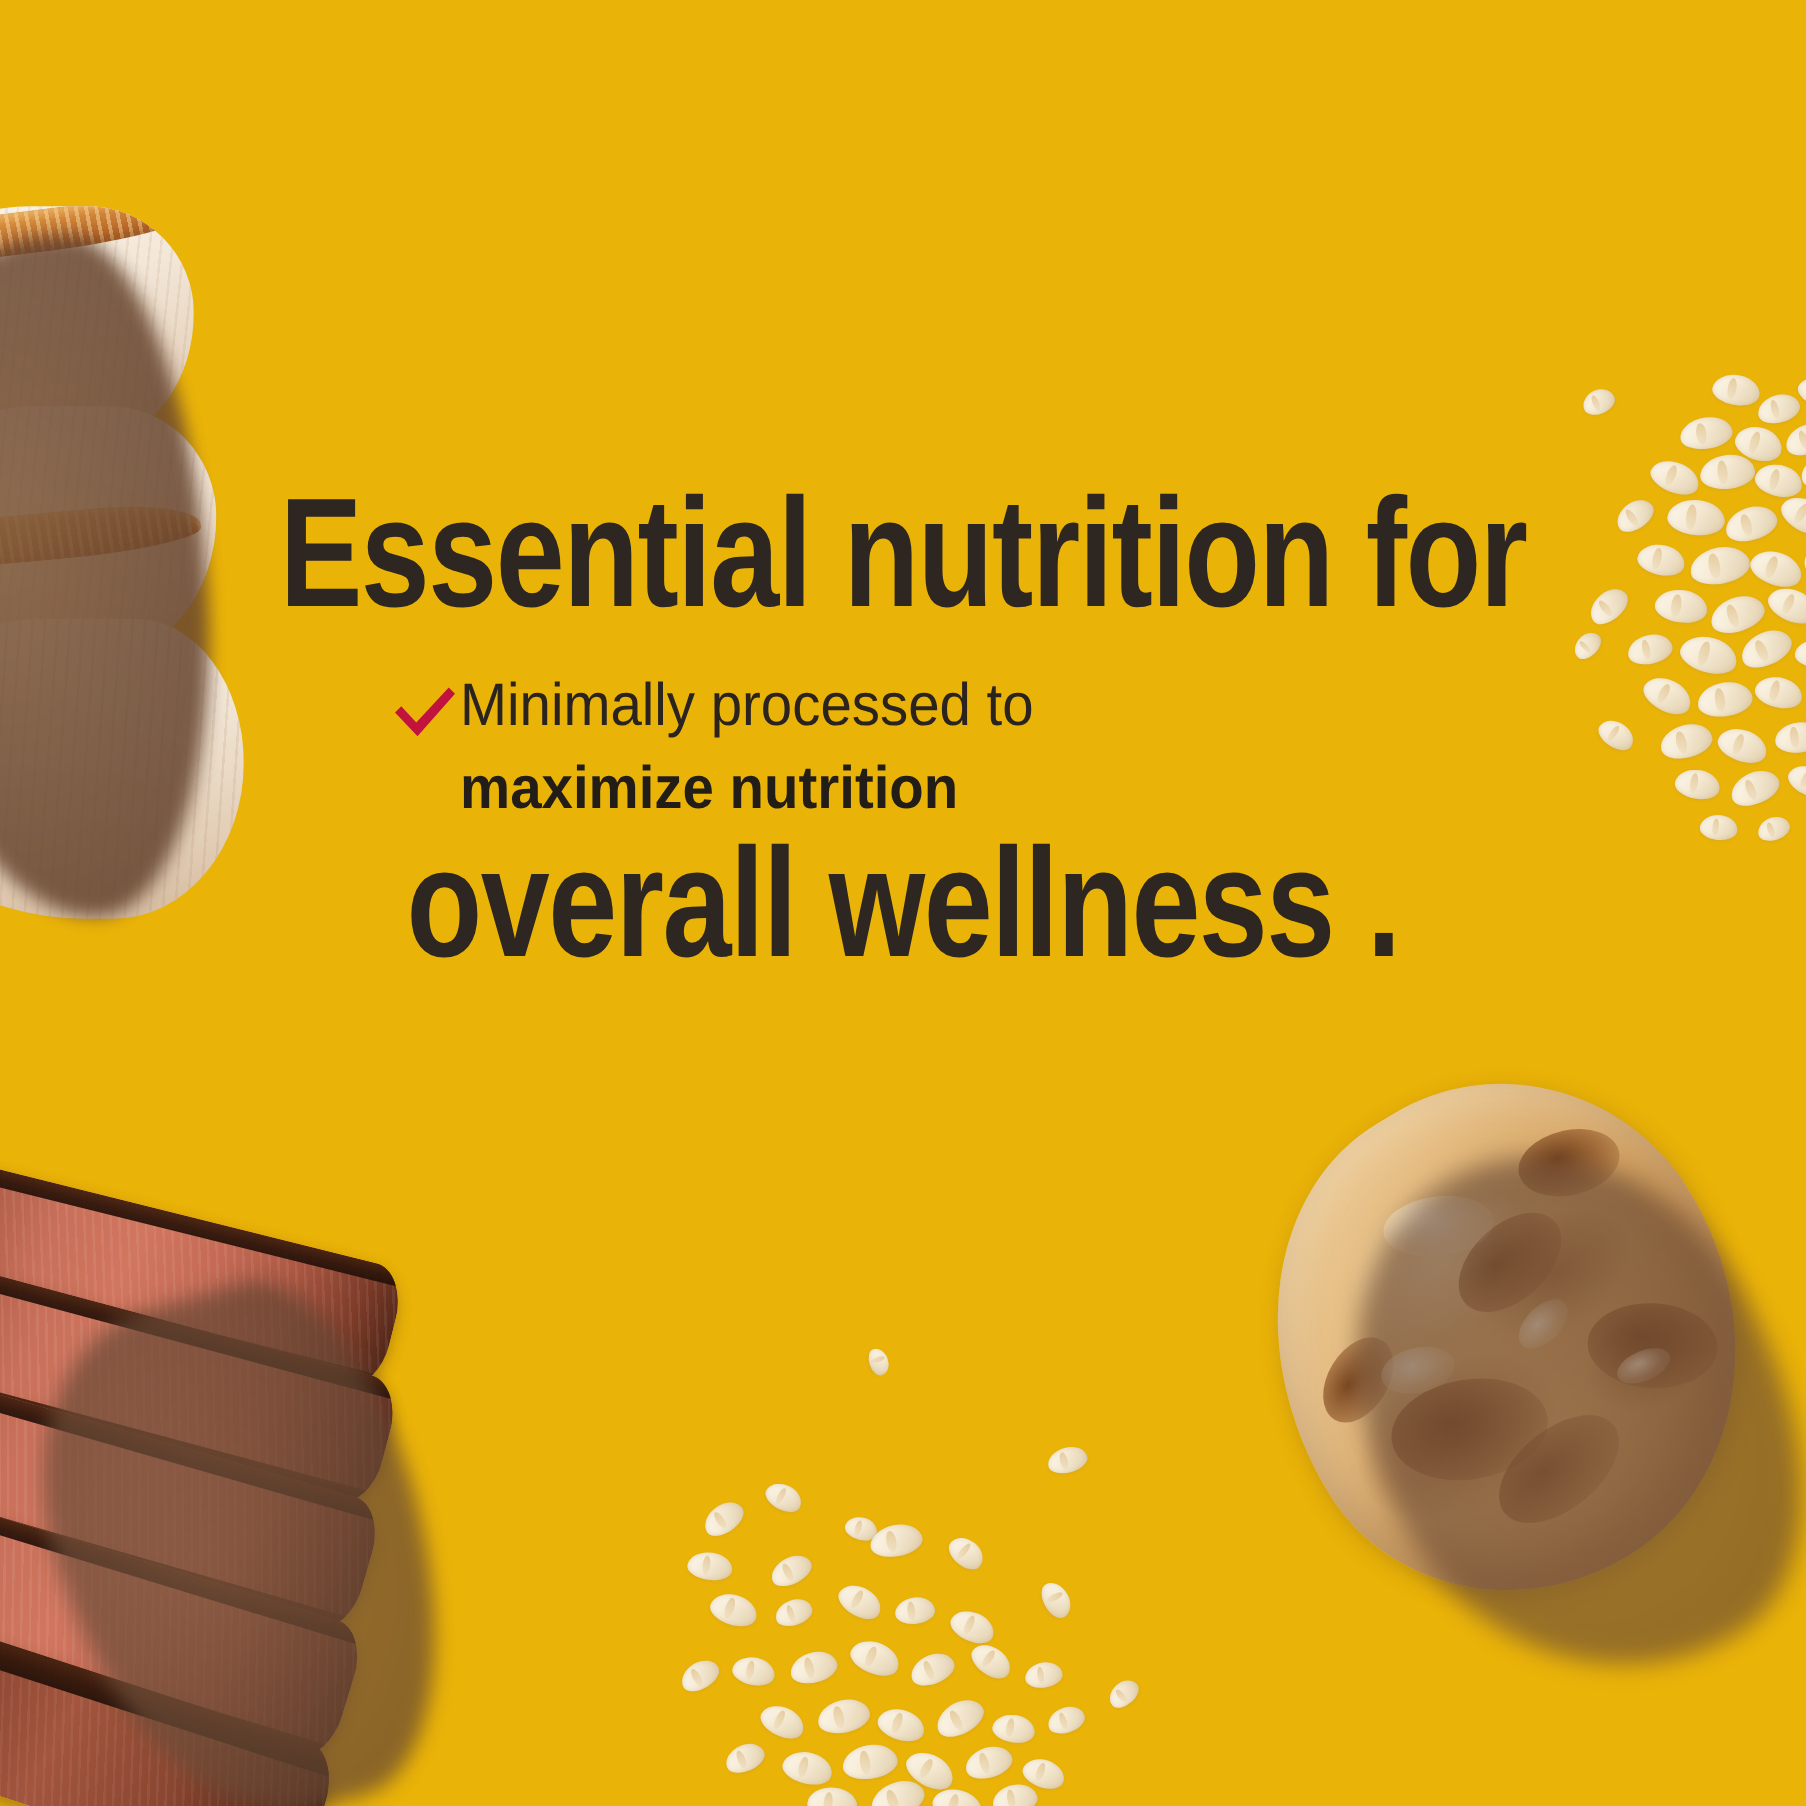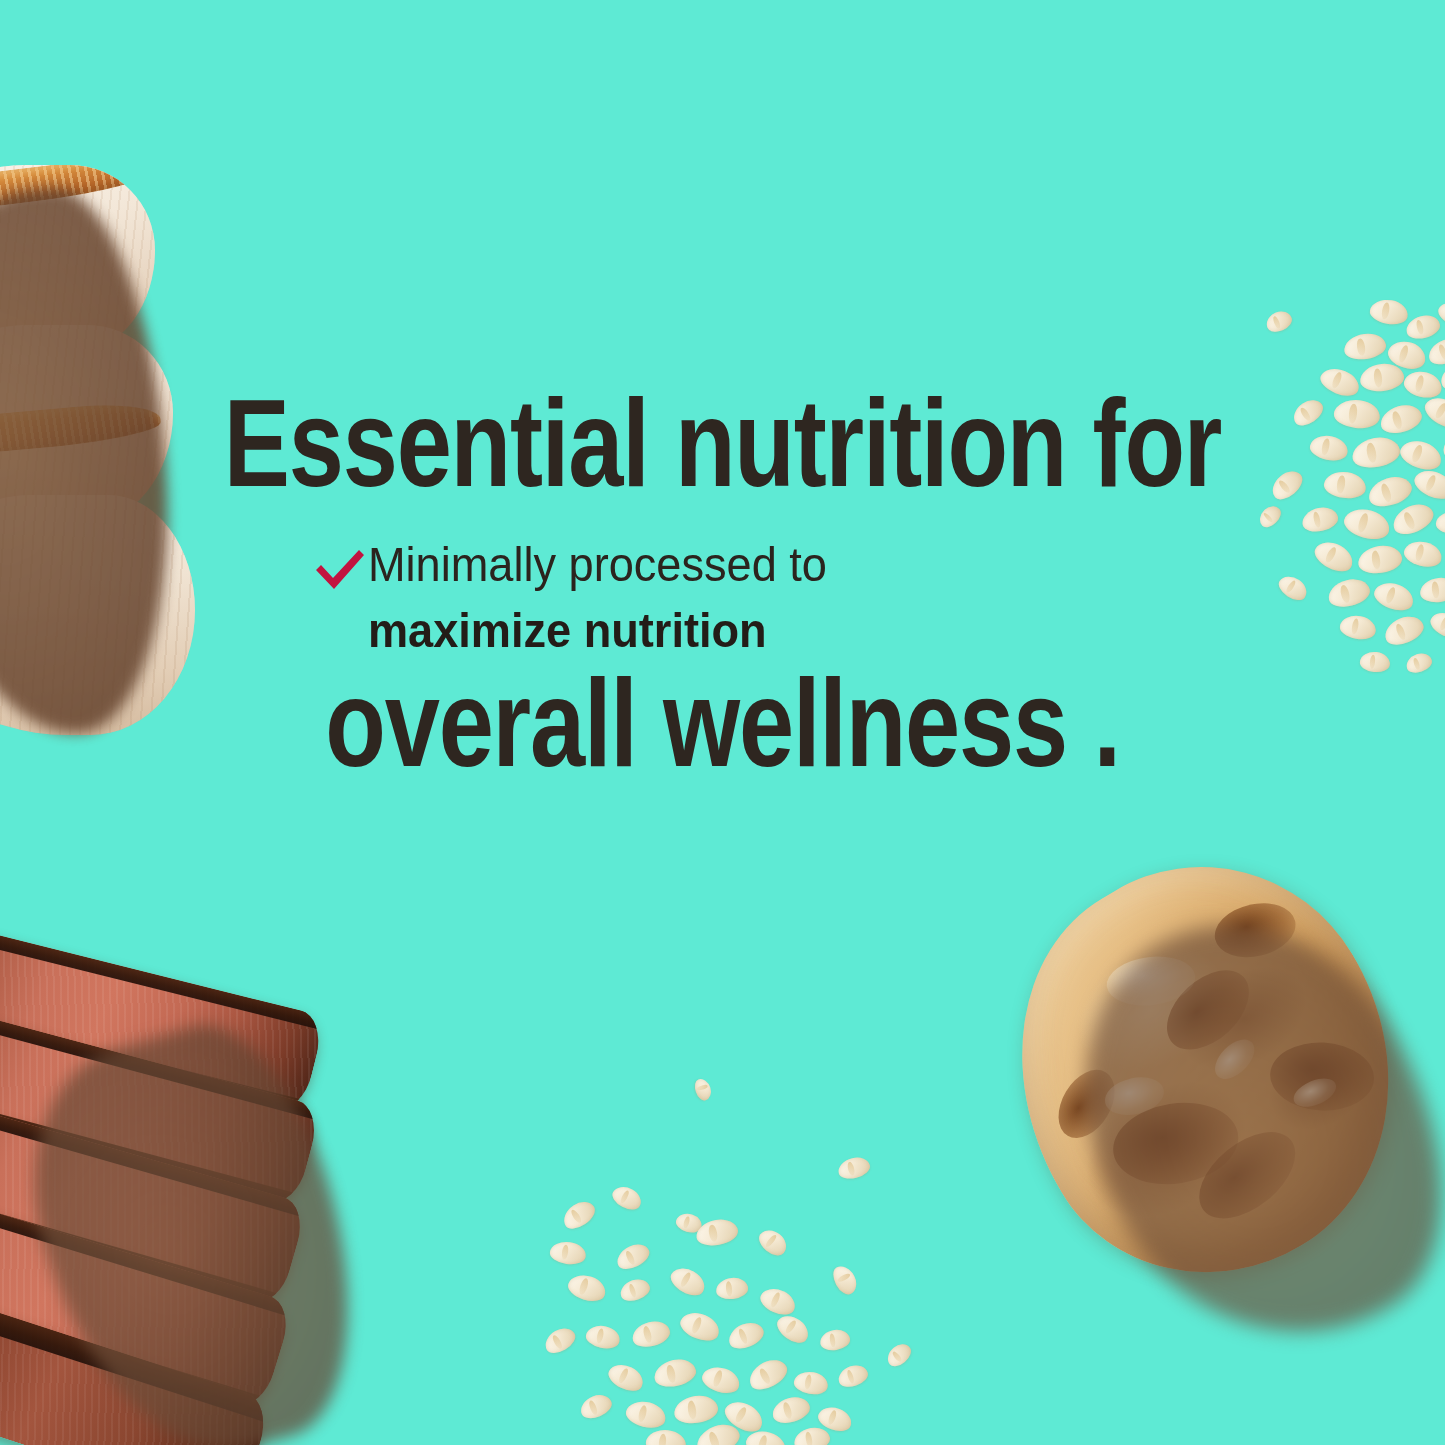--- a/index.html
+++ b/index.html
@@ -236,21 +236,21 @@
     position: absolute;
     left: 32%; top: 14%;
     width: 18%; height: 70%;
     border-radius: 50%;
     background: linear-gradient(180deg, rgba(215,178,112,.55), rgba(215,178,112,.12));
   }
 </style>
 </head>
 <body>
 
-<div id="poster" style="background: #5eead4;">
+<div id="poster" style="background: #eab308;">
 
   <div class="food" id="pork-wrap">
     <div class="shadow" id="pork-shadow"></div>
 
     <div class="pork-slice" style="top:0px; width:250px; height:185px;">
       <div class="pork-meat"></div>
       <div class="pork-crust" style="top:4px; width:250px; transform:rotate(-7deg);"></div>
     </div>
 
     <div class="pork-slice" style="top:160px; width:268px; height:200px; border-radius:46% 32% 34% 54% / 52% 44% 56% 48%;">

